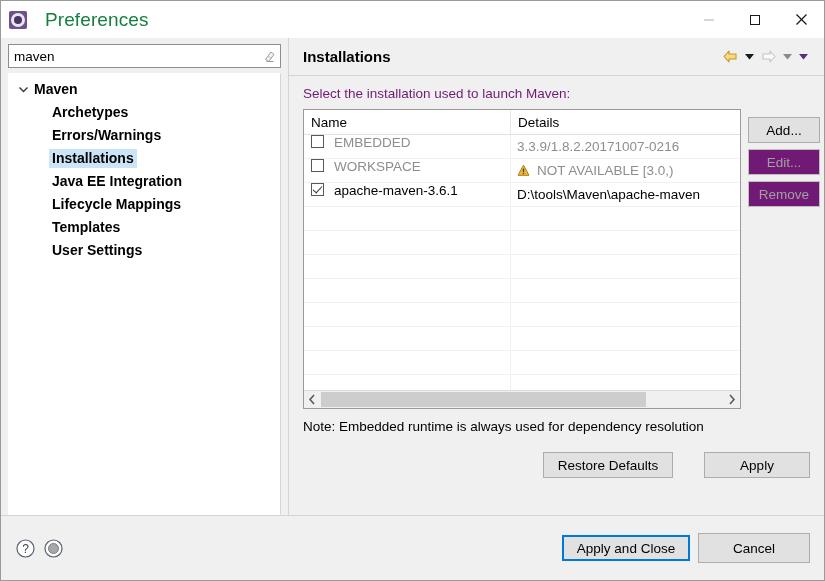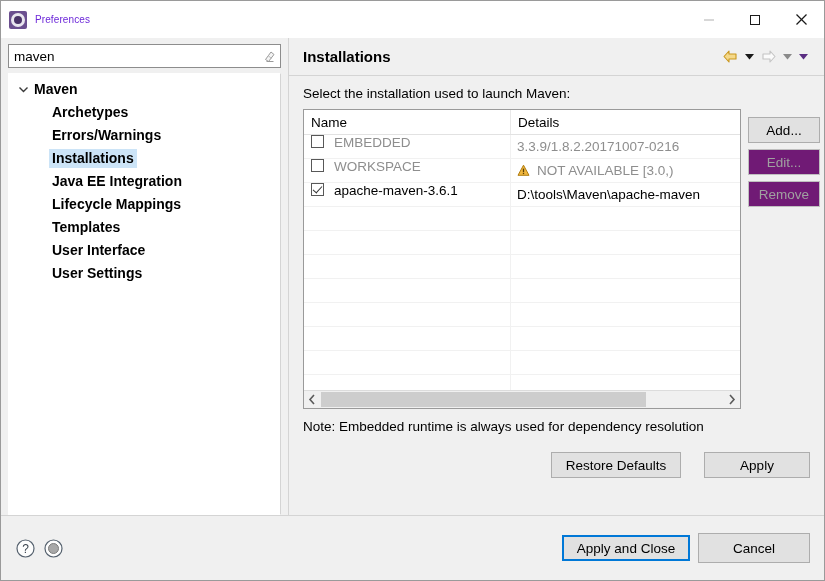--- a/index.html
+++ b/index.html
@@ -55,23 +55,23 @@
     background: #e9e6ef;
   }
   #title-icon .gear-inner {
     position: absolute;
     left: 5px; top: 5px;
     width: 8px; height: 8px;
     border-radius: 50%;
     background: #4a3368;
   }
   #title-text {
-    margin-left: 8px;
-    font-size: 10px;
-    color: #6d28d9;
+    margin-left: 18px;
+    font-size: 19px;
+    color: #15803d;
     letter-spacing: 0.1px;
   }
   #win-controls {
     position: absolute;
     right: 0; top: 0;
     height: 37px;
     display: flex;
     align-items: center;
   }
   .win-btn {
@@ -209,21 +209,21 @@
   #content-inner {
     flex: 1 1 auto;
     padding: 10px 14px 0 14px;
     display: flex;
     flex-direction: column;
     min-height: 0;
     box-sizing: border-box;
   }
   #instr-text {
     font-size: 13.5px;
-    color: #000000;
+    color: #701a75;
     margin-bottom: 8px;
   }
 
   #table-area {
     display: flex;
     align-items: flex-start;
   }
   #table-box {
     width: 438px;
     flex: 0 0 438px;
@@ -394,20 +394,21 @@
     font-size: 13.5px;
     line-height: 18px;
     color: #000;
     width: 430px;
   }
 
   #apply-row {
     margin-top: 16px;
     display: flex;
     justify-content: flex-end;
+    gap: 8px;
     padding-right: 0px;
   }
   #btn-restore { width: 130px; }
   #btn-apply { width: 106px; margin-left: 23px; }
 
   
   #bottom-bar {
     height: 65px;
     flex: 0 0 65px;
     background: #f0f0f0;
@@ -512,23 +513,20 @@
             <span class="tree-label">Installations</span>
           </div>
           <div class="tree-row child">
             <span class="tree-label">Java EE Integration</span>
           </div>
           <div class="tree-row child">
             <span class="tree-label">Lifecycle Mappings</span>
           </div>
           <div class="tree-row child">
             <span class="tree-label">Templates</span>
-          </div>
-          <div class="tree-row child">
-            <span class="tree-label">User Interface</span>
           </div>
           <div class="tree-row child">
             <span class="tree-label">User Settings</span>
           </div>
         </div>
     </div>
 
     <div id="content">
 
       <div id="content-header">

